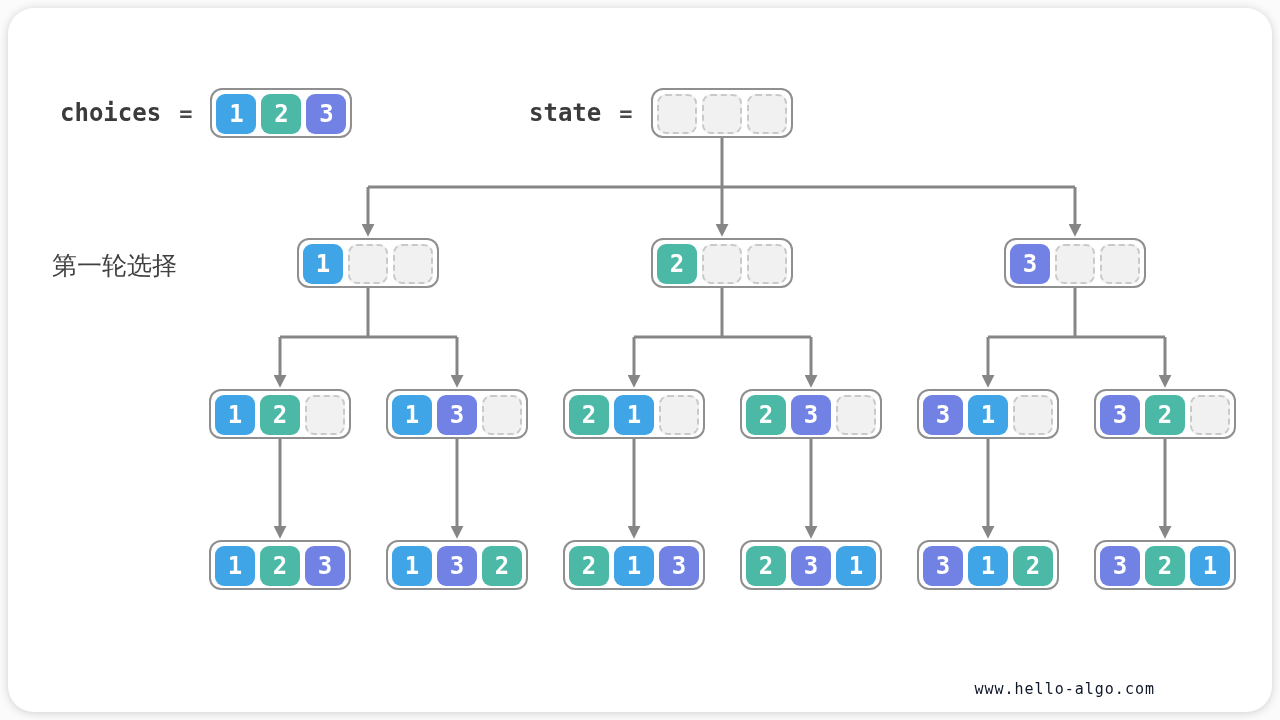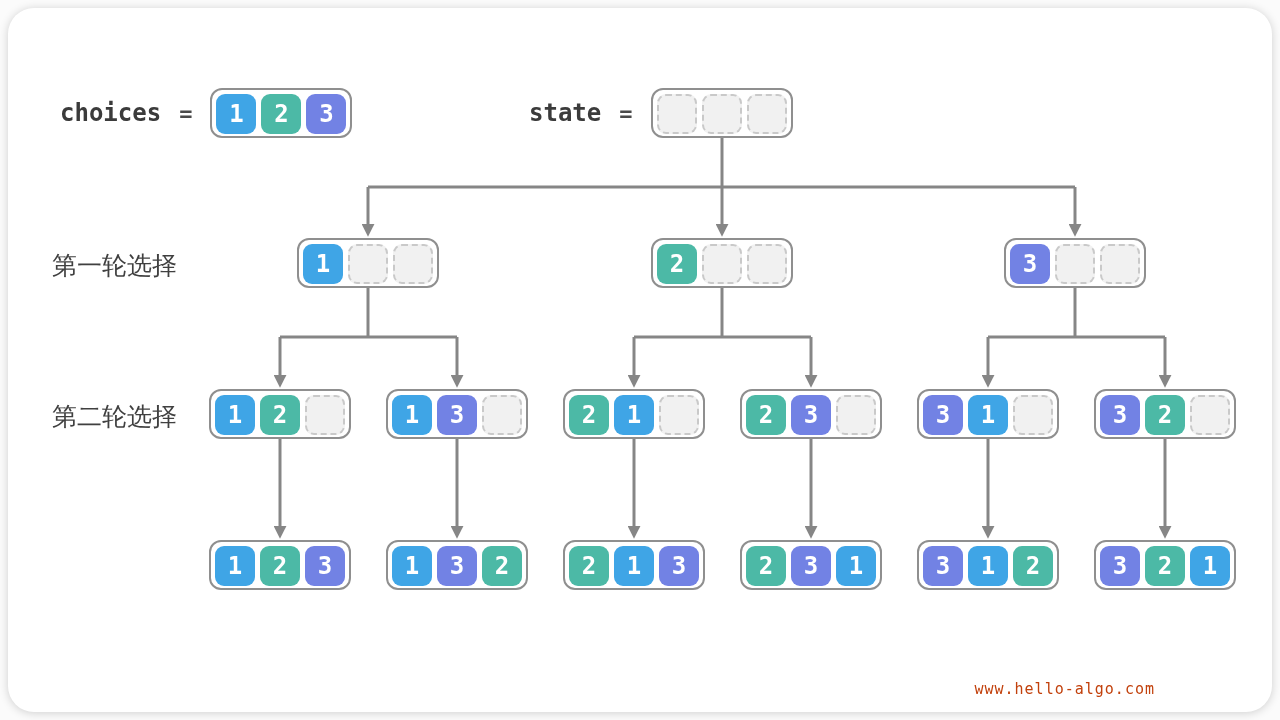--- a/index.html
+++ b/index.html
@@ -17,21 +17,21 @@
         color:#fff;font:bold 24px "DejaVu Sans Mono",monospace;}
   .cell.empty{background:#f1f1f1;border:2px dashed #c9c9c9;}
 
   .var-group{position:absolute;top:88px;display:flex;align-items:center;gap:18px;height:50px;}
   .var-label{font:bold 24px "DejaVu Sans Mono",monospace;color:#3b3b3b;}
   .eq{font:bold 22px "DejaVu Sans Mono",monospace;color:#4a4a4a;}
 
   .row-label{position:absolute;left:52px;font:25px "Liberation Sans",sans-serif;color:#404040;}
 
   .watermark{position:absolute;right:45px;bottom:22px;
-             font:15px "DejaVu Sans Mono",monospace;color:#c2410c;letter-spacing:1px;}
+             font:15px "DejaVu Sans Mono",monospace;color:#0f172a;letter-spacing:1px;}
 </style>
 </head>
 <body>
 
 <div class="card"></div>
 
 <div id="layer">
 
   <svg class="connectors" width="1280" height="720">
     <defs>
@@ -80,21 +80,20 @@
     <span class="var-label">state</span>
     <span class="eq">=</span>
     <div class="node inline" id="state-node">
         <div class="cell empty"></div>
         <div class="cell empty"></div>
         <div class="cell empty"></div>
       </div>
   </div>
 
   <div class="row-label" style="top:249px">第一轮选择</div>
-  <div class="row-label" style="top:400px">第二轮选择</div>
 
   <div id="nodes">
       <div class="node" style="left: 297px; top: 238px;">
         <div class="cell" style="background: rgb(63, 165, 230);">1</div>
         <div class="cell empty"></div>
         <div class="cell empty"></div>
       </div>
       <div class="node" style="left: 651px; top: 238px;">
         <div class="cell" style="background: rgb(76, 185, 166);">2</div>
         <div class="cell empty"></div>

